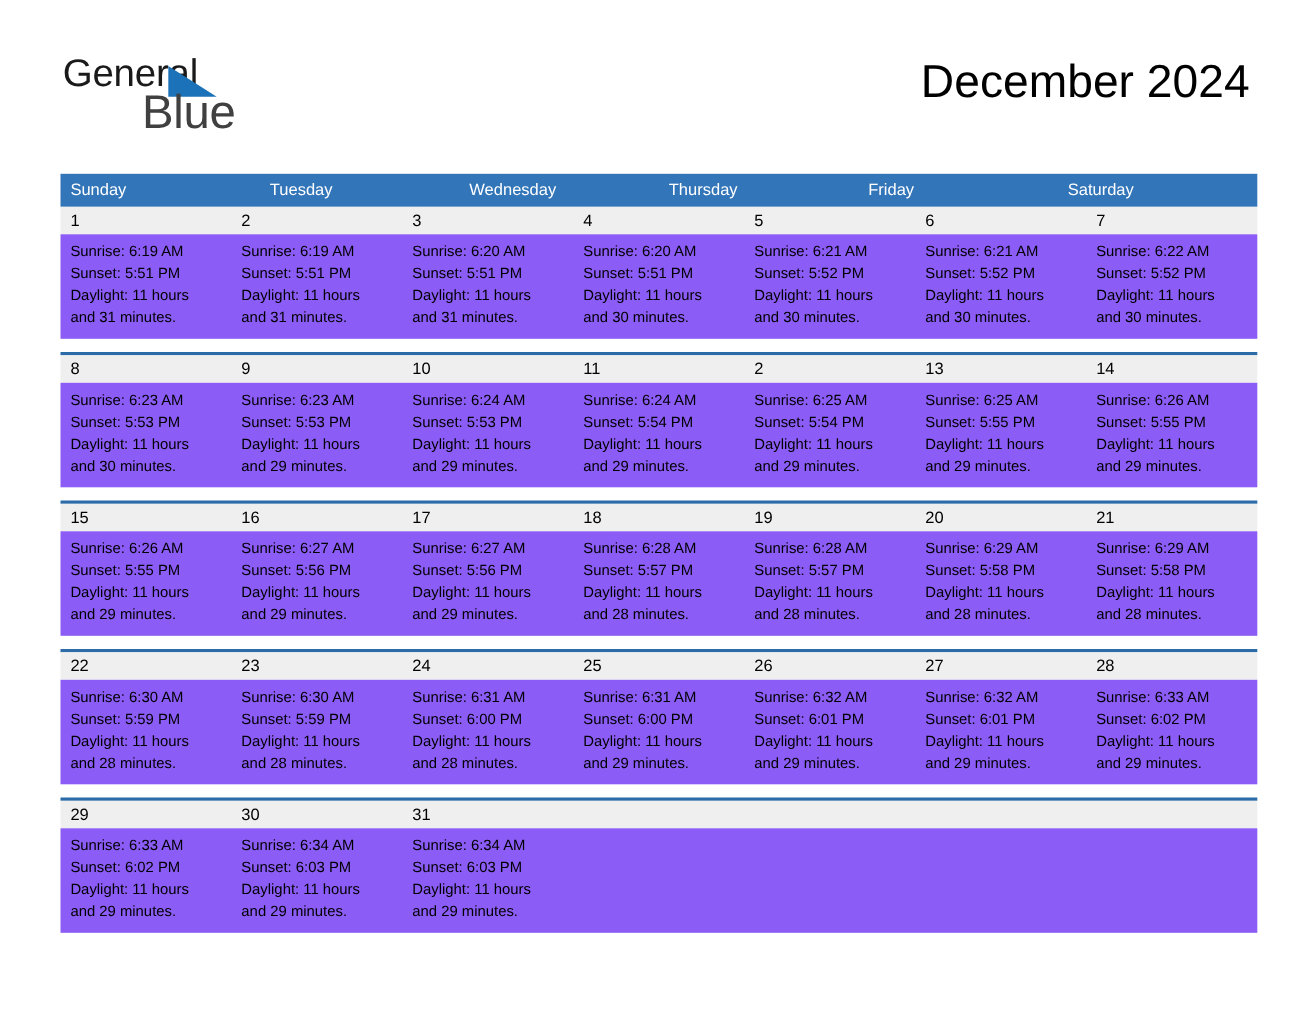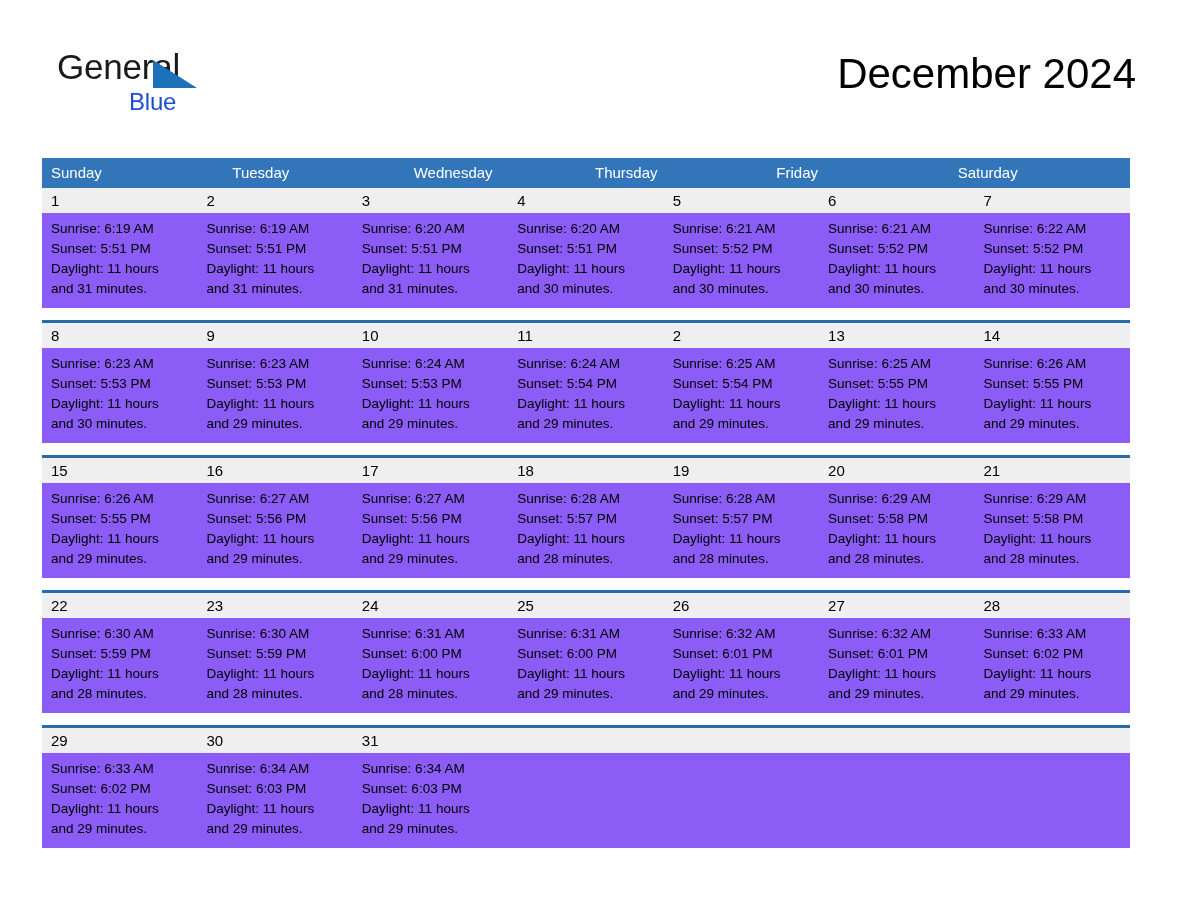--- a/index.html
+++ b/index.html
@@ -52,23 +52,23 @@
     top: 12px;
     width: 0;
     height: 0;
     border-left: 44px solid #1b72b8;
     border-top: 28px solid transparent;
   }
   .logo-blue {
     position: absolute;
     left: 72px;
     top: 35px;
-    font-size: 24px;
+    font-size: 43px;
     line-height: 38px;
-    color: #1d4ed8;
+    color: #404040;
     letter-spacing: -0.2px;
   }
 
   .title-block {
     position: absolute;
     right: 52px;
     top: 48px;
   }
   .cal-title {
     font-size: 42px;
@@ -82,21 +82,21 @@
     font-size: 24px;
     line-height: 34px;
     color: #000000;
     margin: 8px 0 0 0;
     white-space: nowrap;
   }
 
   
   .calendar {
     position: absolute;
-    left: 42px;
+    left: 55px;
     top: 158px;
     width: 1088px;
   }
   .dow-row {
     display: flex;
     background: #3275b8;
     height: 30px;
   }
   .dow-cell {
     flex: 1 1 0;

